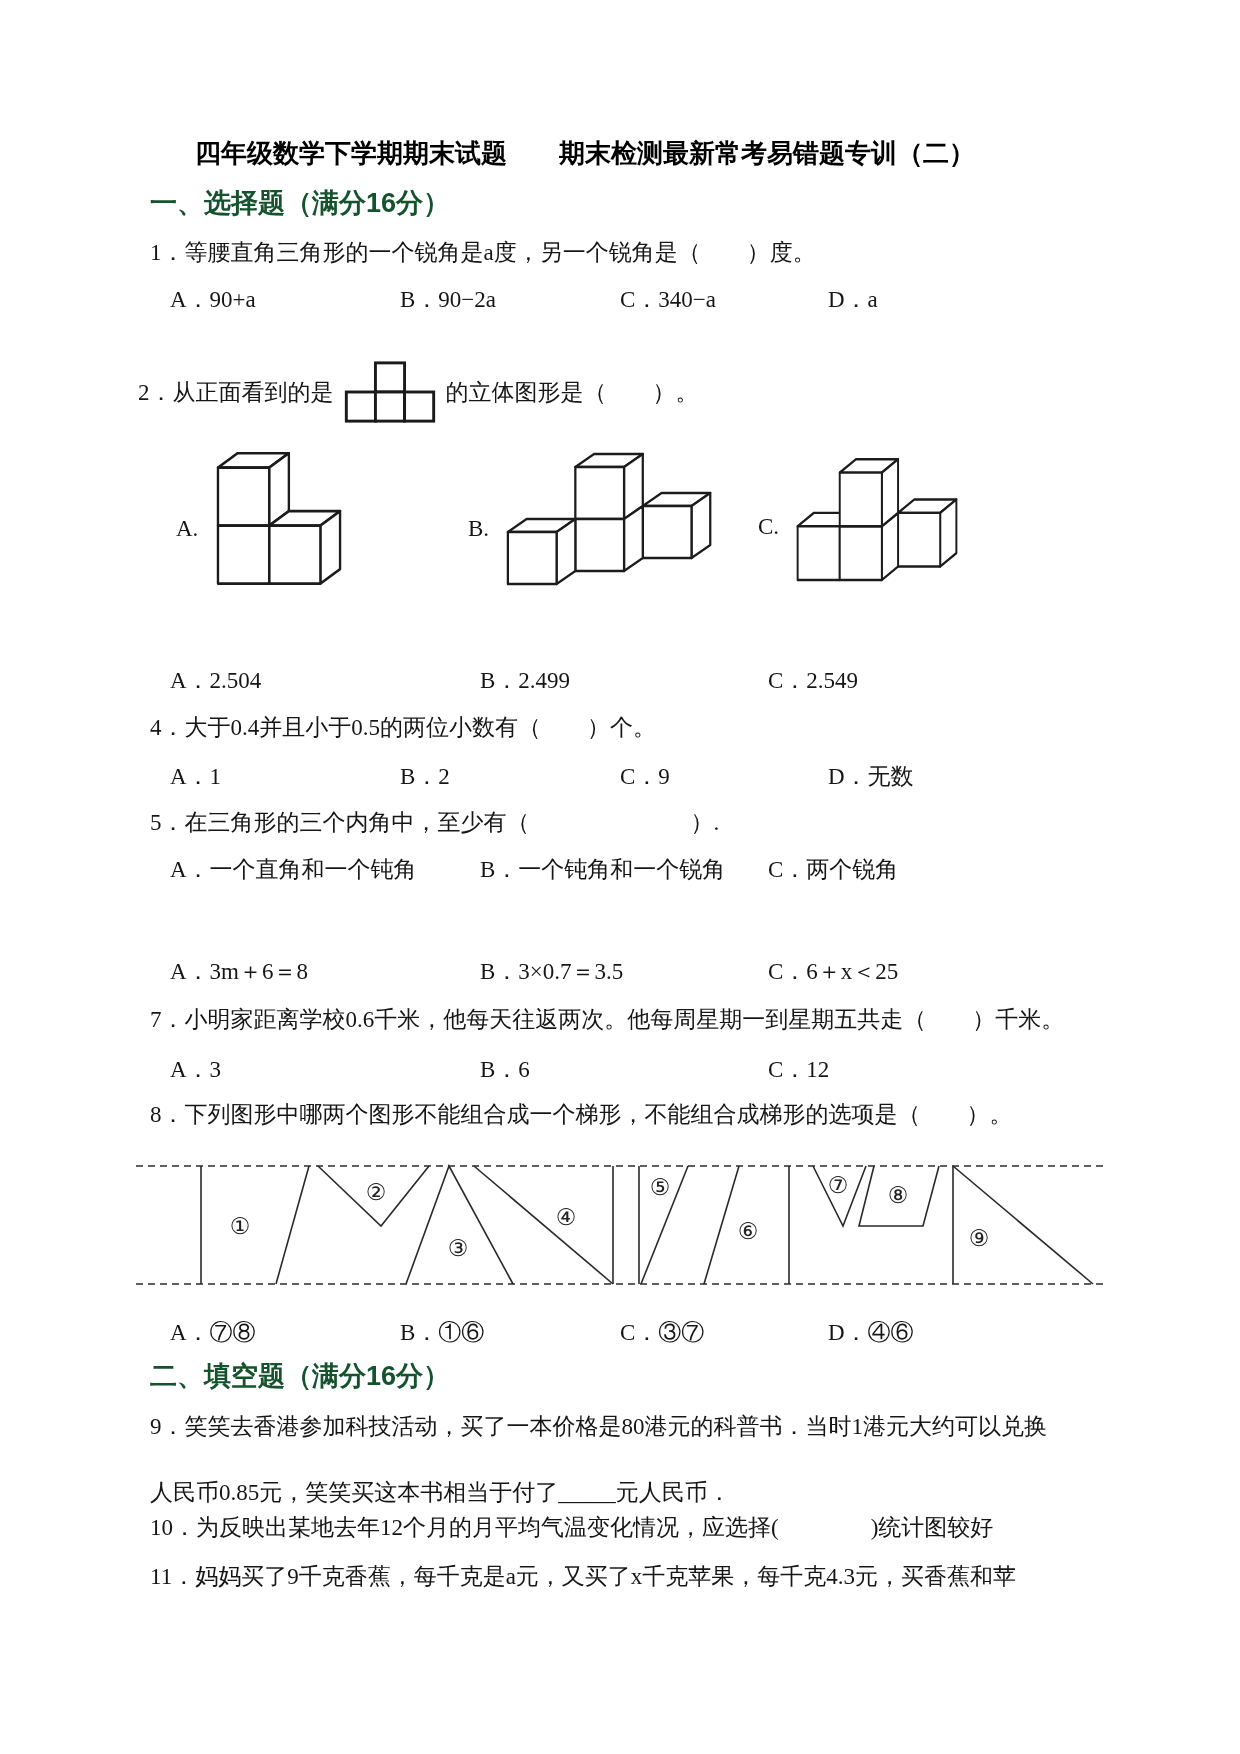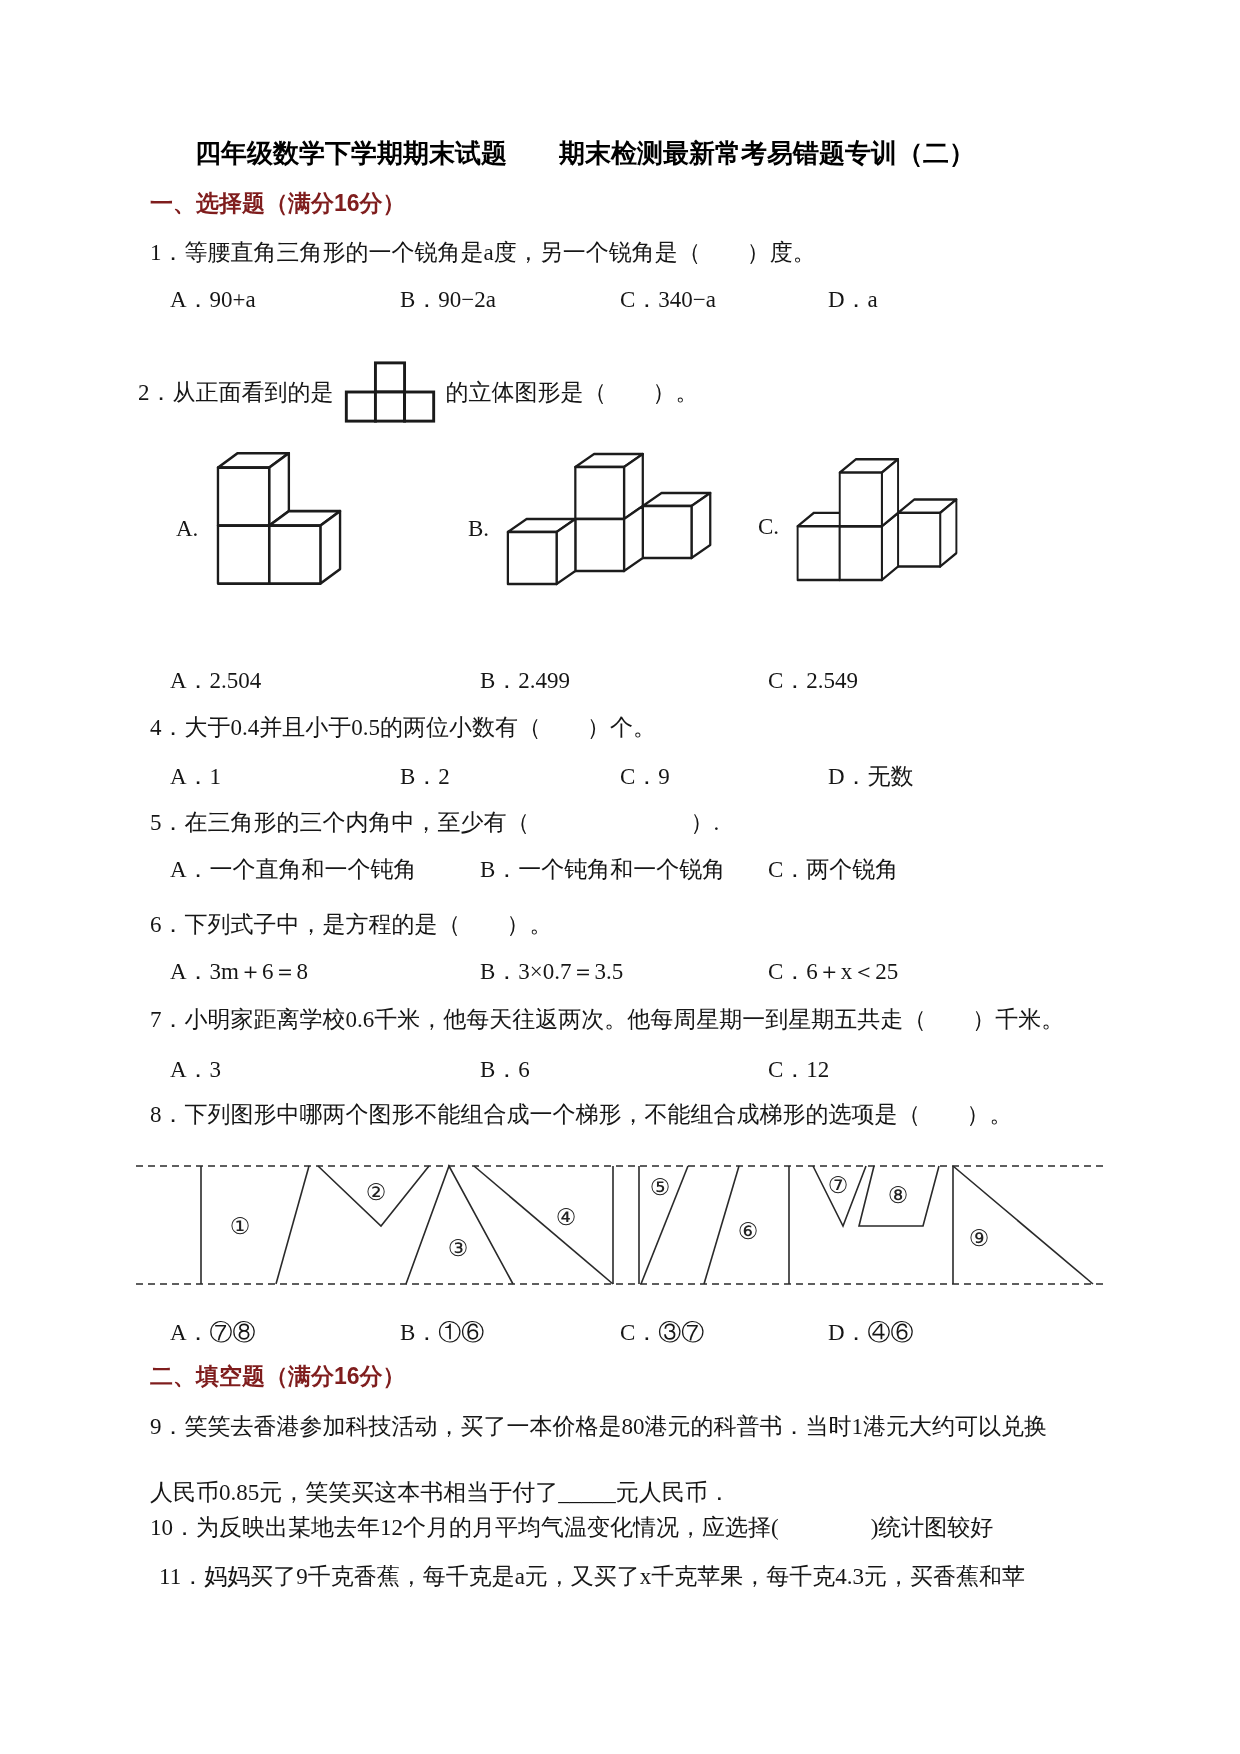--- a/index.html
+++ b/index.html
@@ -24,22 +24,22 @@
     text-align:center;
     font-family:"Liberation Sans","DejaVu Sans",sans-serif;
     font-weight:bold;
     font-size:26px;
     color:#000000;
     white-space:nowrap;
   }
   .heading{
     font-family:"Liberation Sans","DejaVu Sans",sans-serif;
     font-weight:bold;
-    font-size:23px;
-    color:#7f1d1d;
+    font-size:27px;
+    color:#14532d;
   }
   .opts{
     position:absolute;
     left:0; width:100%;
     height:32px;
   }
   .opts span{
     position:absolute;
     white-space:nowrap;
     line-height:30px;
@@ -151,21 +151,20 @@
     <span>D．无数</span>
   </div>
 
   <div class="line" style="top:808px;left:150px;">5．在三角形的三个内角中，至少有（　　　　　　　）.</div>
   <div class="opts cols3" style="top:855px;">
     <span>A．一个直角和一个钝角</span>
     <span>B．一个钝角和一个锐角</span>
     <span>C．两个锐角</span>
   </div>
 
-  <div class="line" style="top:910px;left:150px;">6．下列式子中，是方程的是（　　）。</div>
   <div class="opts cols3" style="top:957px;">
     <span>A．3m＋6＝8</span>
     <span>B．3×0.7＝3.5</span>
     <span>C．6＋x＜25</span>
   </div>
 
   <div class="line" style="top:1005px;left:150px;">7．小明家距离学校0.6千米，他每天往返两次。他每周星期一到星期五共走（　　）千米。</div>
   <div class="opts cols3" style="top:1055px;">
     <span>A．3</span>
     <span>B．6</span>
@@ -209,15 +208,15 @@
     <span>D．④⑥</span>
   </div>
 
   <div class="line heading" style="top:1361px;left:150px;">二、填空题（满分16分）</div>
 
   <div class="line" style="top:1412px;left:150px;">9．笑笑去香港参加科技活动，买了一本价格是80港元的科普书．当时1港元大约可以兑换</div>
   <div class="line" style="top:1478px;left:150px;">人民币0.85元，笑笑买这本书相当于付了_____元人民币．</div>
 
   <div class="line" style="top:1513px;left:150px;">10．为反映出某地去年12个月的月平均气温变化情况，应选择(　　　　)统计图较好</div>
 
-  <div class="line" style="top:1562px;left:150px;margin-left:9px;">11．妈妈买了9千克香蕉，每千克是a元，又买了x千克苹果，每千克4.3元，买香蕉和苹</div>
+  <div class="line" style="top:1562px;left:150px;">11．妈妈买了9千克香蕉，每千克是a元，又买了x千克苹果，每千克4.3元，买香蕉和苹</div>
 
 </div>
 
 </body></html>

